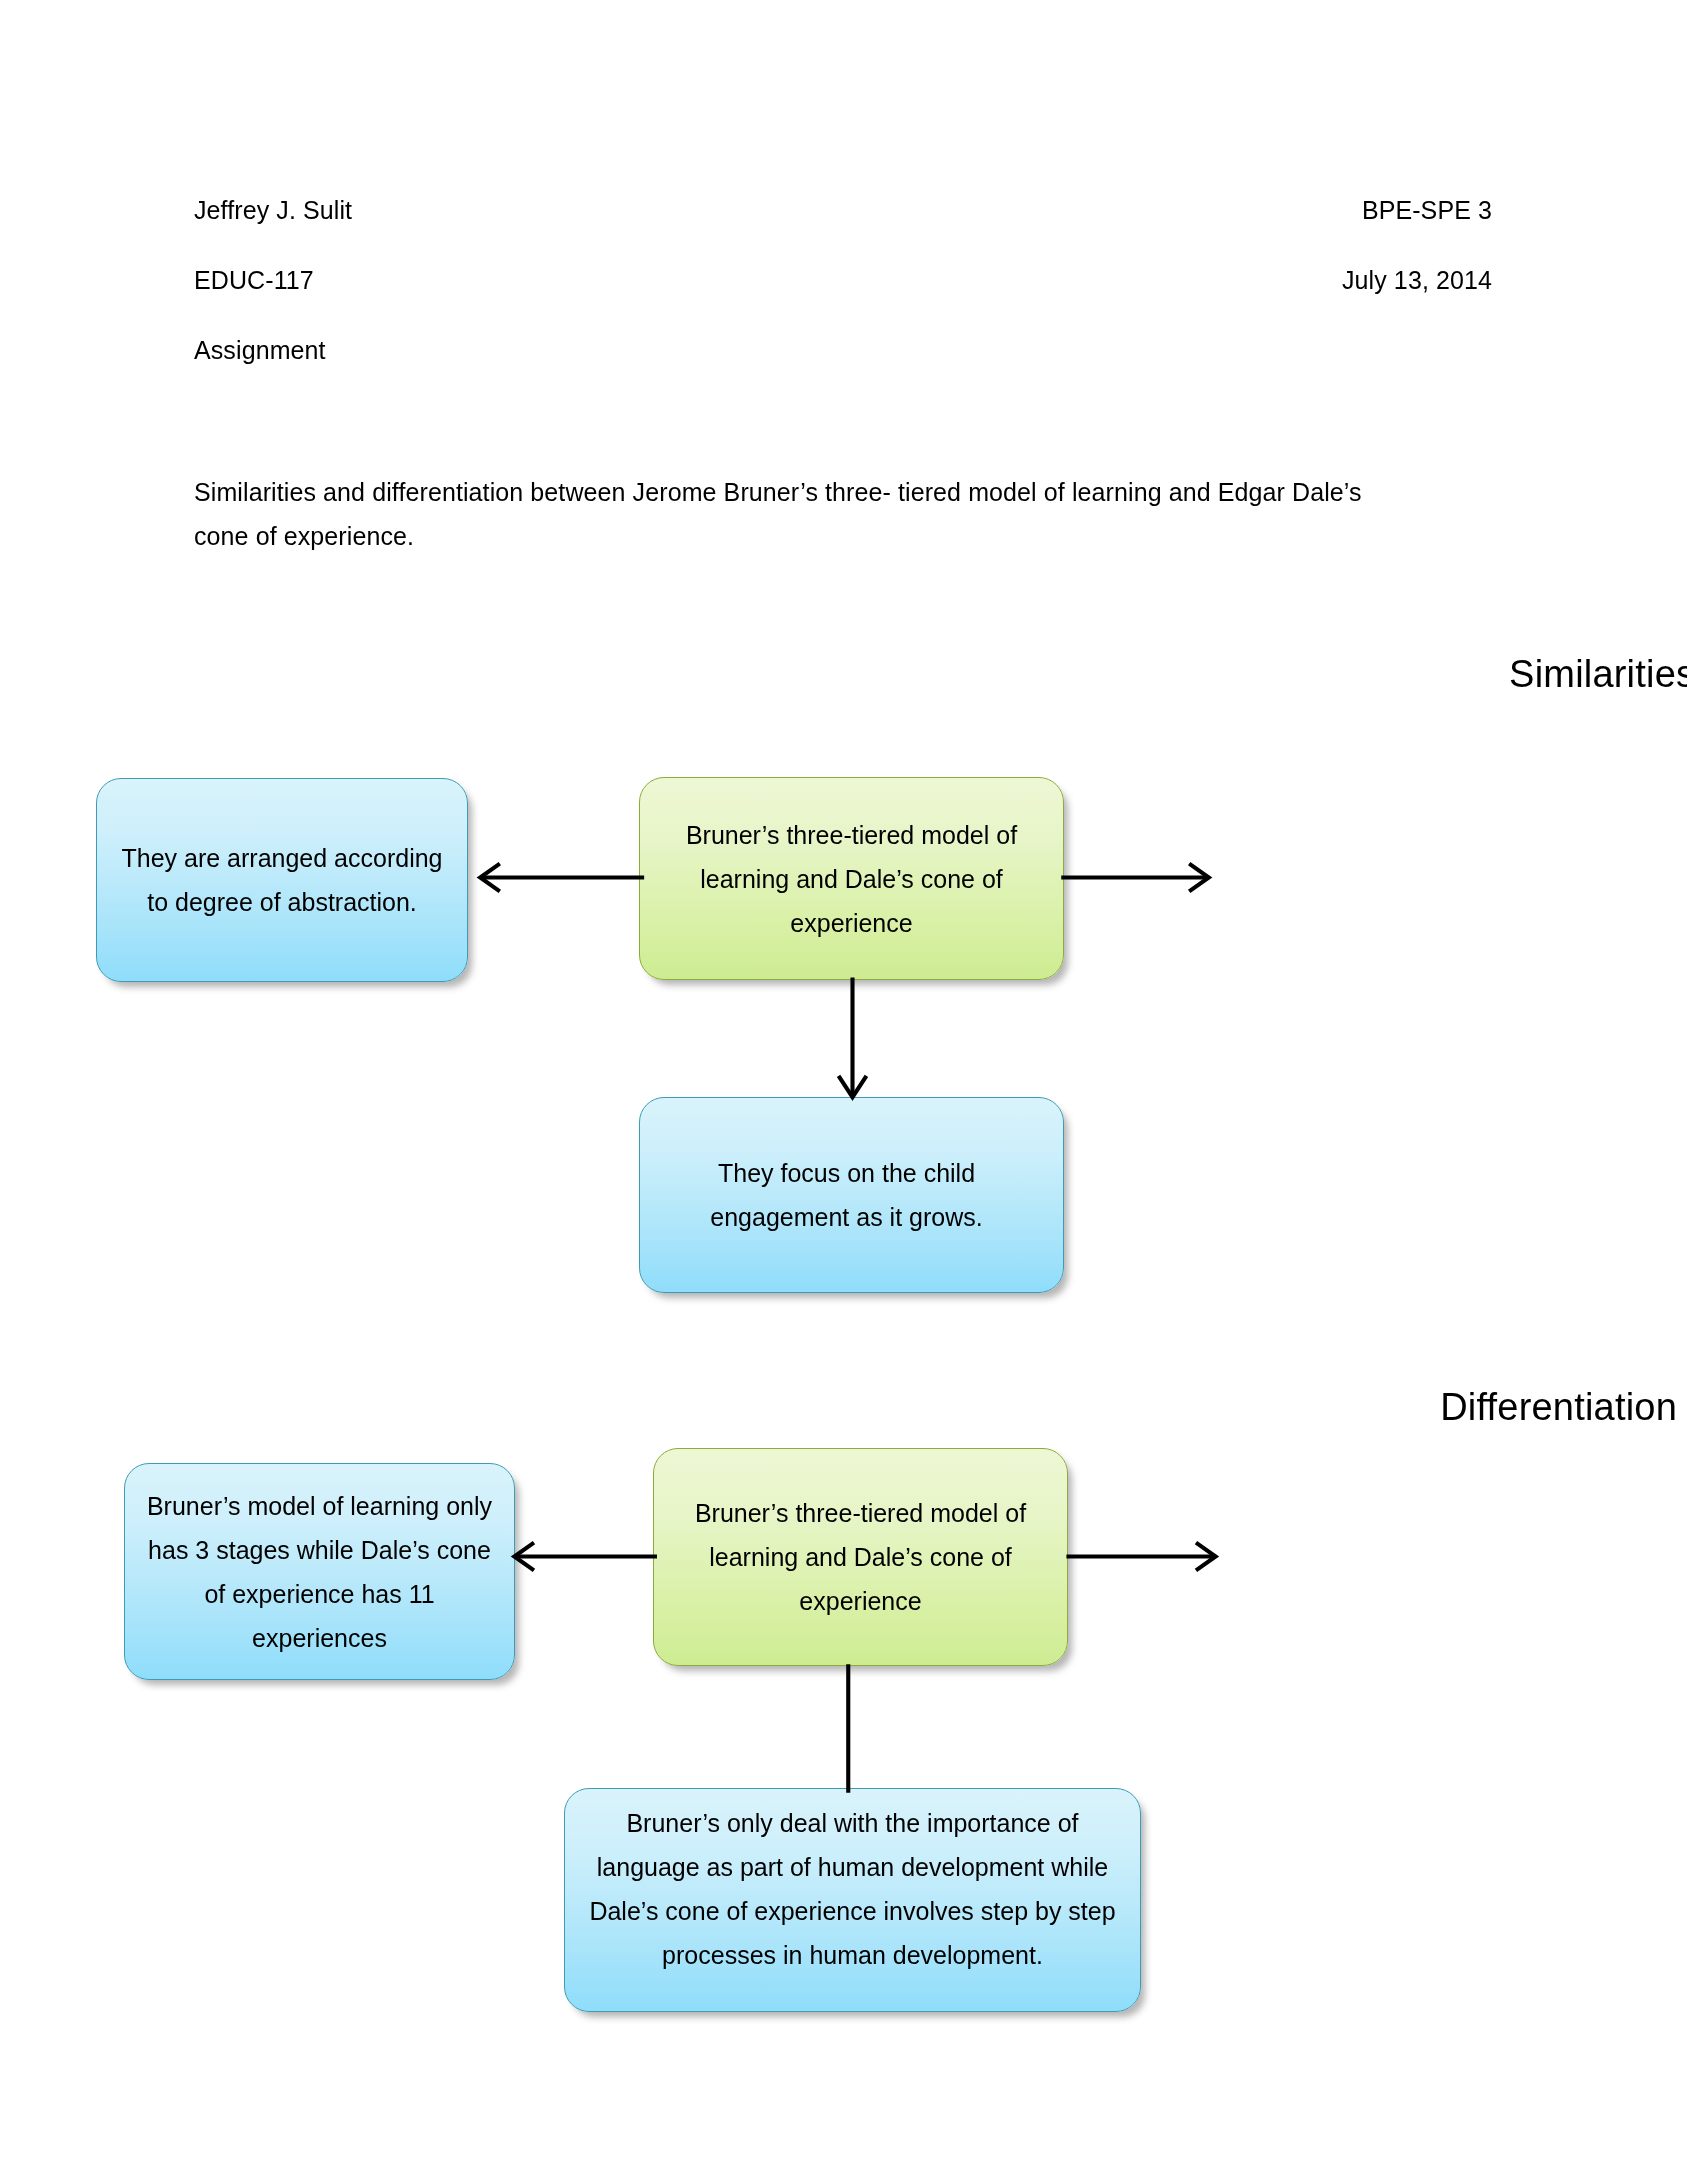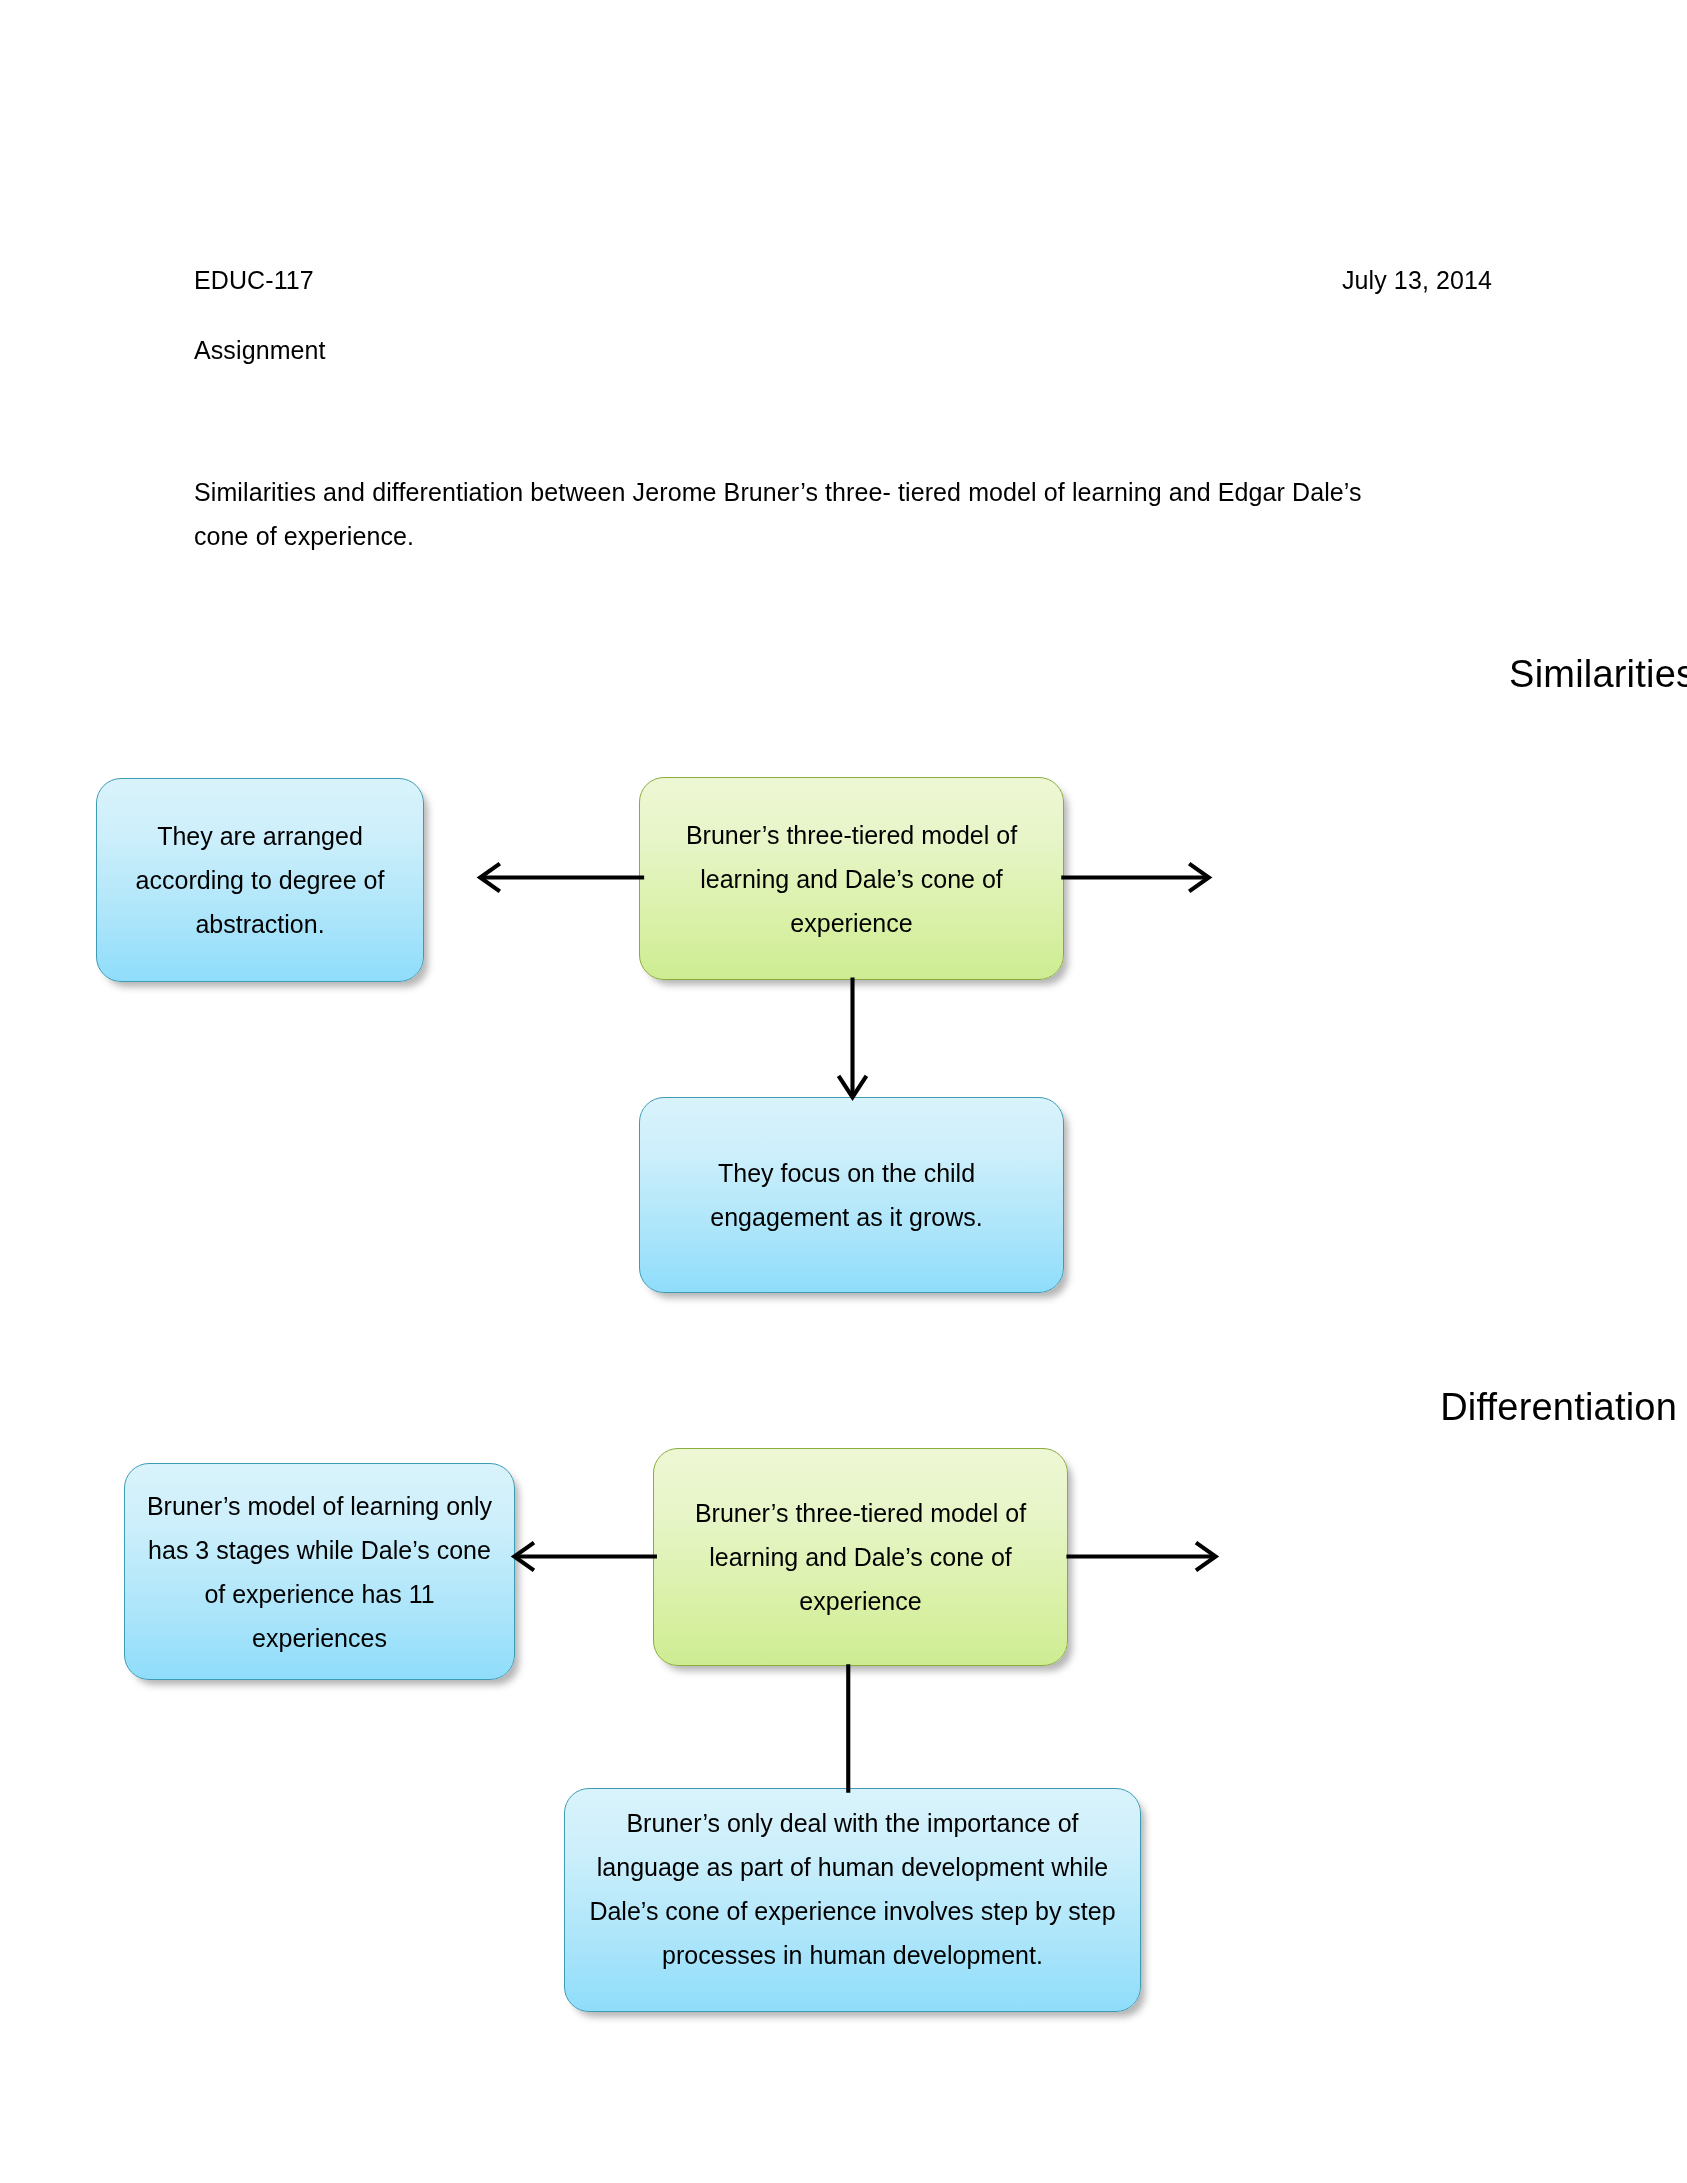--- a/index.html
+++ b/index.html
@@ -85,21 +85,21 @@
   .node.blue {
     background: linear-gradient(180deg, #d9f3fb 0%, #cdeffb 28%, #a9e4fa 72%, #8fddfb 100%);
     border: 1.6px solid #3d9cb4;
   }
   .node.green {
     background: linear-gradient(180deg, #eef7d4 0%, #e7f5c8 30%, #d8f0a4 75%, #cdec92 100%);
     border: 1.6px solid #8aac3c;
   }
 
   
-  #node-sim-left   { left: 96px;  top: 778px;  width: 328px; height: 204px; }
+  #node-sim-left   { left: 96px;  top: 778px;  width: 372px; height: 204px; }
   #node-sim-center { left: 639px;  top: 777px;  width: 425px; height: 203px; }
   #node-sim-right  { left: 1208px; top: 778px;  width: 391px; height: 203px; }
   #node-sim-bottom { left: 639px;  top: 1097px; width: 425px; height: 196px; padding-left: 8px; }
 
   
   #node-diff-left   { left: 124px;  top: 1463px; width: 391px; height: 217px; }
   #node-diff-center { left: 653px;  top: 1448px; width: 415px; height: 218px; }
   #node-diff-right  { left: 1214px; top: 1495px; width: 406px; height: 189px; }
   #node-diff-bottom {
     left: 564px; top: 1788px; width: 577px; height: 224px;
@@ -116,20 +116,24 @@
   .connector svg { display: block; overflow: visible; }
 
   .ln { stroke: #000000; stroke-width: 5; fill: none; }
   .ah { stroke: #000000; stroke-width: 5; fill: none; stroke-linecap: butt; }
 </style>
 </head>
 <body>
 
 <div class="page">
 
+  <div class="hdr-row hdr-row-1">
+    <span class="hdr-left">Jeffrey J. Sulit</span>
+    <span class="hdr-right">BPE-SPE 3</span>
+  </div>
 
   <div class="hdr-row hdr-row-2">
     <span class="hdr-left">EDUC-117</span>
     <span class="hdr-right">July 13, 2014</span>
   </div>
 
   <div class="hdr-row hdr-row-3">
     <span class="hdr-left">Assignment</span>
     <span class="hdr-right"></span>
   </div>

